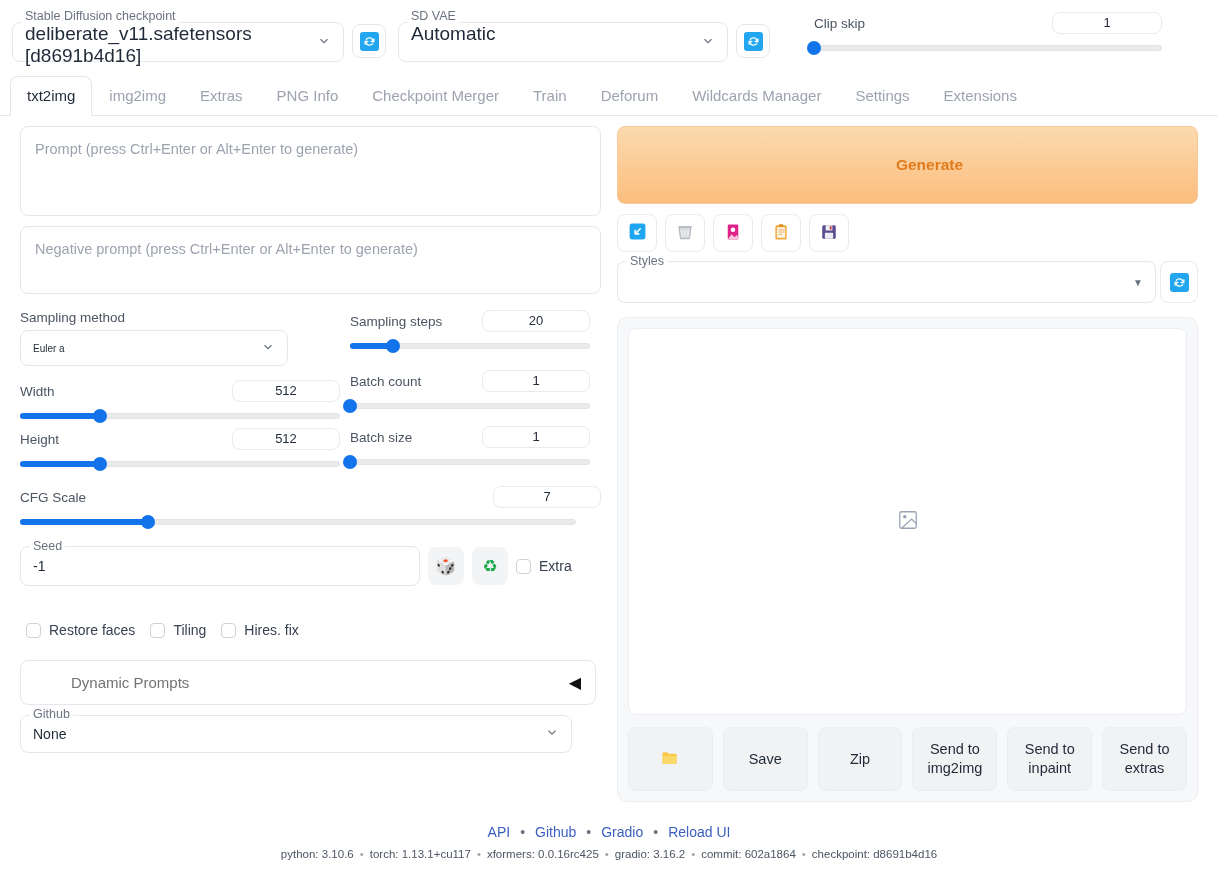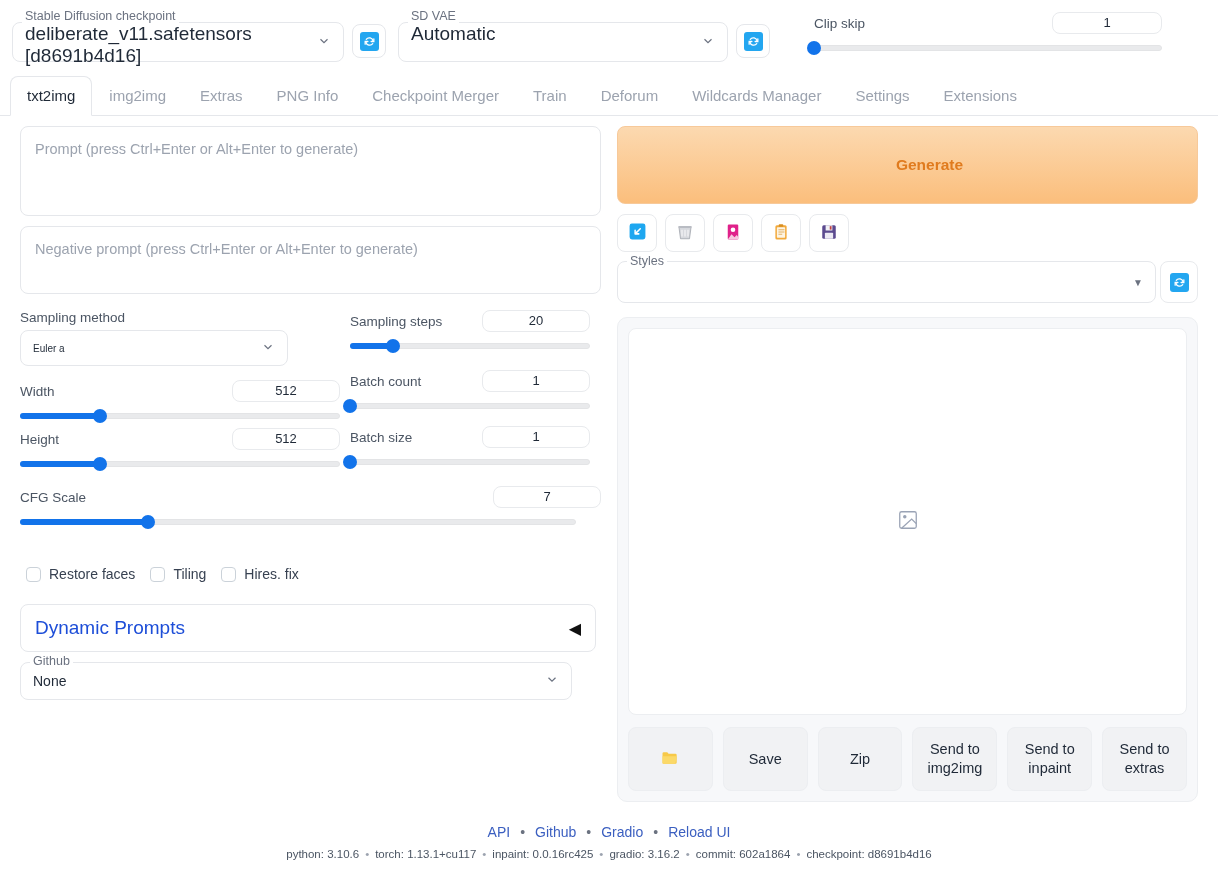--- a/index.html
+++ b/index.html
@@ -182,21 +182,21 @@
 
   .checks { display: flex; gap: 15px; margin-top: 36px; padding-left: 6px; }
 
   
   .dyn {
     margin-top: 22px; border: 1px solid #e5e7eb; border-radius: 8px;
     background: #fff; padding: 12px 14px; width: 576px;
     display: flex; align-items: center; justify-content: space-between;
     position: relative;
   }
-  .dyn-title { font-size: 19px; color: #1d4ed8; }
+  .dyn-title { font-size: 15px; color: #737373; margin-left: 36px; }
   .dyn-arrow { font-size: 16px; color: #111; }
 
   .script-wrap { position: relative; margin-top: 10px; width: 552px; margin-left: 0; }
   .script-legend {
     position: absolute; top: -8px; left: 10px; font-size: 12.5px; color: #6b7280;
     background: #fff; padding: 0 3px; z-index: 3;
   }
   .script-box {
     border: 1px solid #e5e7eb; border-radius: 8px; background: #fff;
     height: 38px; display: flex; align-items: center; padding: 0 12px;
@@ -398,20 +398,38 @@
           <span class="plabel">CFG Scale</span>
           <span class="num-pill">7</span>
         </div>
         <div class="slider" style="width:556px;">
           <div class="track"></div>
           <div class="fill" style="width: 23%;"></div>
           <div class="thumb" style="left: 23%;"></div>
         </div>
       </div>
 
+      <div class="seed-row">
+        <div class="seed-field">
+          <span class="field-legend" style="top:-7px;">Seed</span>
+          <div class="seed-box">
+            <span>-1</span>
+          </div>
+        </div>
+        <div class="sq-btn">
+          <span>🎲</span>
+        </div>
+        <div class="sq-btn">
+          <span style="color:#18a94b;">♻</span>
+        </div>
+        <span class="cbgroup">
+          <span class="cb"></span>
+          <span class="cb-label">Extra</span>
+        </span>
+      </div>
 
       <div class="checks">
         <span class="cbgroup">
           <span class="cb"></span>
           <span class="cb-label">Restore faces</span>
         </span>
         <span class="cbgroup">
           <span class="cb"></span>
           <span class="cb-label">Tiling</span>
         </span>
@@ -556,17 +574,17 @@
         </div>
       </div>
     </div>
   </div>
 
   <div class="footer">
     <div class="flinks">
       <a>API</a><span class="fdot">•</span><a>Github</a><span class="fdot">•</span><a>Gradio</a><span class="fdot">•</span><a>Reload UI</a>
     </div>
     <div class="fversions">
-      <span>python: 3.10.6</span><span class="vdot">•</span><span>torch: 1.13.1+cu117</span><span class="vdot">•</span><span>inpaint: 0.0.16rc425</span><span class="vdot">•</span><span>gradio: 3.16.2</span><span class="vdot">•</span><span>commit: 602a1864</span><span class="vdot">•</span><span>checkpoint: d8691b4d16</span>
+      <span>python: 3.10.6</span><span class="vdot">•</span><span>torch: 1.13.1+cu117</span><span class="vdot">•</span><span>xformers: 0.0.16rc425</span><span class="vdot">•</span><span>gradio: 3.16.2</span><span class="vdot">•</span><span>commit: 602a1864</span><span class="vdot">•</span><span>checkpoint: d8691b4d16</span>
     </div>
   </div>
 
 </div>
 
 </body></html>

